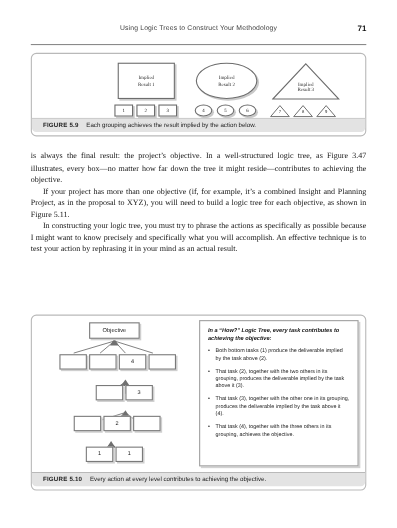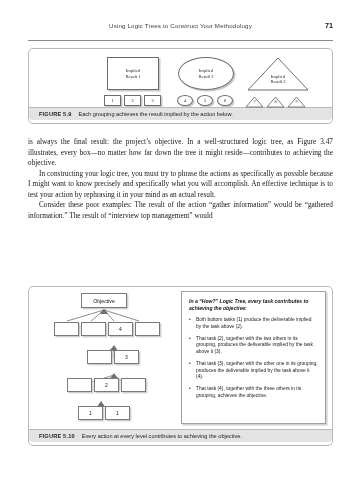--- a/index.html
+++ b/index.html
@@ -290,22 +290,22 @@
       </div>
 
     </div>
     <div class="fig-caption">
       <span class="lbl">FIGURE 5.9</span><span>Each grouping achieves the result implied by the action below.</span>
     </div>
   </div>
 
   <div class="body-text" style="top:137px;">
     <p>is always the final result: the project’s objective. In a well-structured logic tree, as Figure 3.47 illustrates, every box—no matter how far down the tree it might reside—contributes to achieving the objective.</p>
+    <p class="indent">If your project has more than one objective (if, for example, it’s a combined Insight and Planning Project, as in the proposal to XYZ), you will need to build a logic tree for each objective, as shown in Figure 5.11.</p>
     <p class="indent">In constructing your logic tree, you must try to phrase the actions as specifically as possible because I might want to know precisely and specifically what you will accomplish. An effective technique is to test your action by rephrasing it in your mind as an actual result.</p>
-    <p class="indent">Consider these poor examples: The result of the action “gather information” would be “gathered information.” The result of “interview top management” would</p>
   </div>
 
   <div class="figure" id="figure-510">
     <div class="fig-art">
 
       <div class="tree">
         <svg width="150" height="142" viewBox="0 0 150 142">
           <g stroke="#6f6f6f" stroke-width="0.8" fill="none">
 
             <line x1="75" y1="23" x2="38" y2="34"></line>

